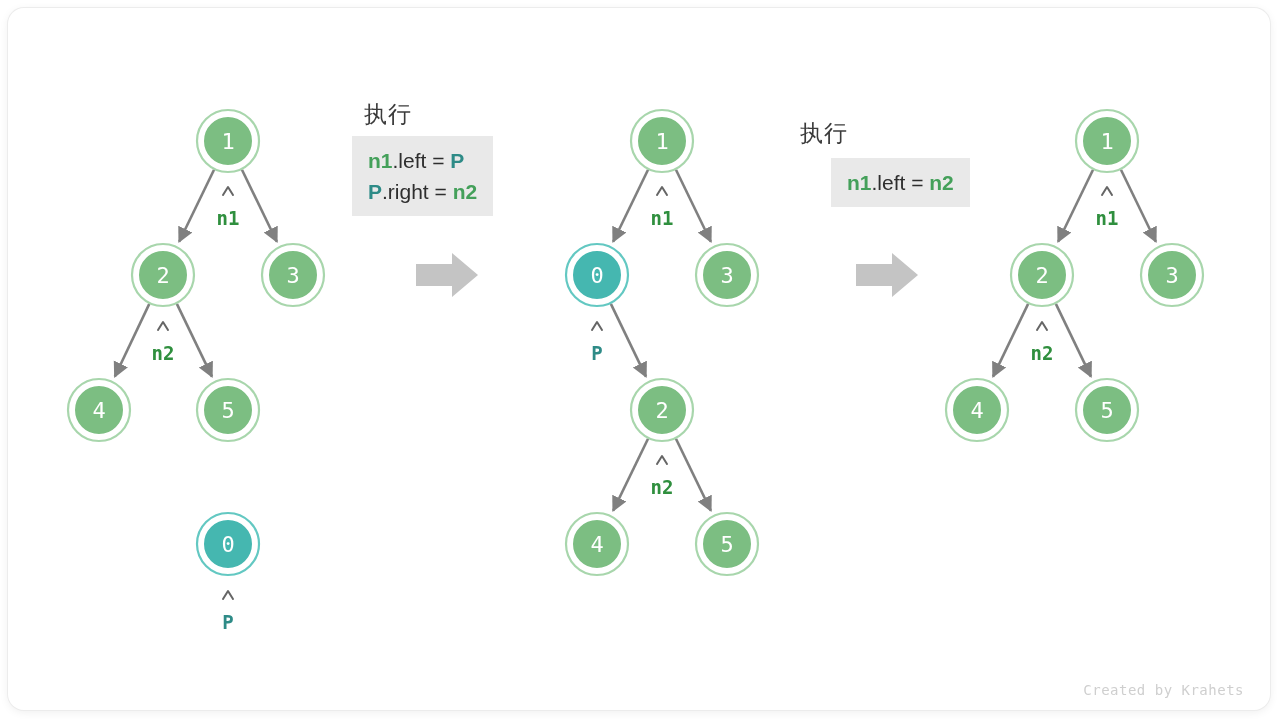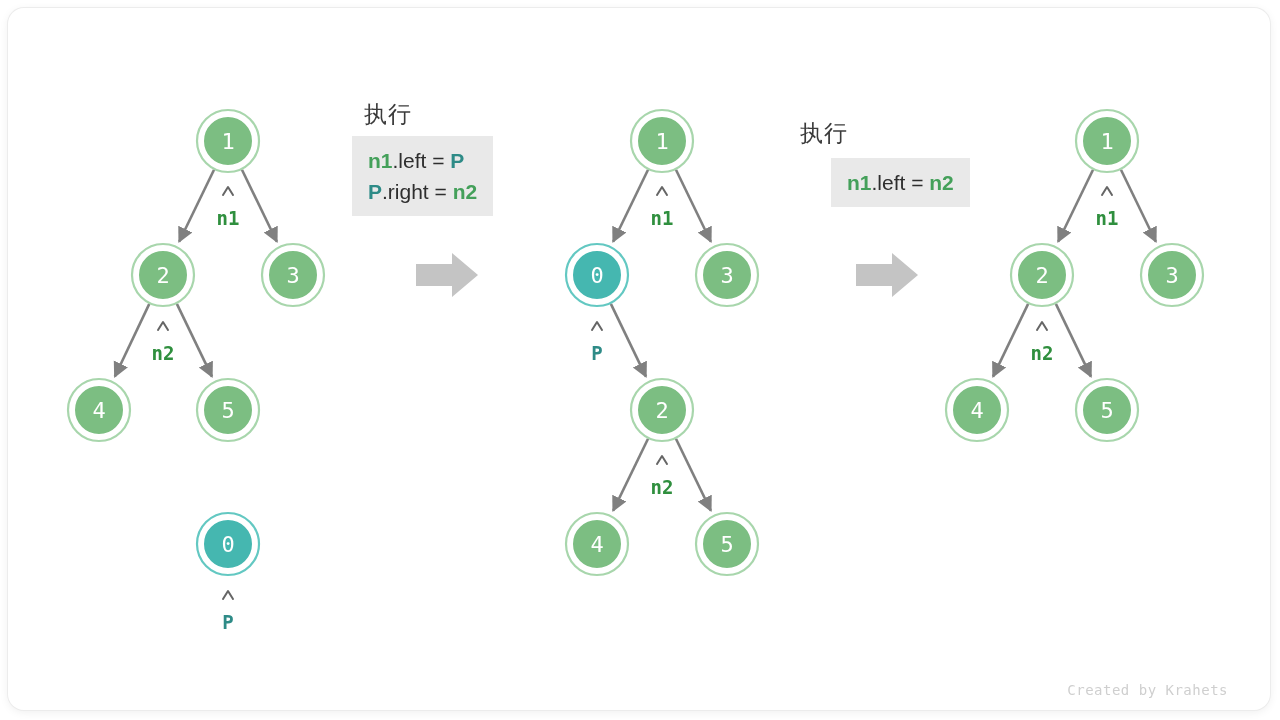--- a/index.html
+++ b/index.html
@@ -56,21 +56,21 @@
     white-space: nowrap;
     font-weight: bold;
   }
   .code-line { white-space: pre; }
   .tok-plain  { color: #2e2e2e; font-weight: normal; }
   .tok-green  { color: #44a05a; font-weight: bold; }
   .tok-teal   { color: #2e8b87; font-weight: bold; }
 
   .watermark {
     position: absolute;
-    right: 52px;
+    right: 36px;
     bottom: 22px;
     font-family: "DejaVu Sans Mono", "Liberation Mono", monospace;
     font-size: 14px;
     color: #cfcfcf;
     letter-spacing: 0.5px;
     white-space: nowrap;
   }
 
   
 </style>

